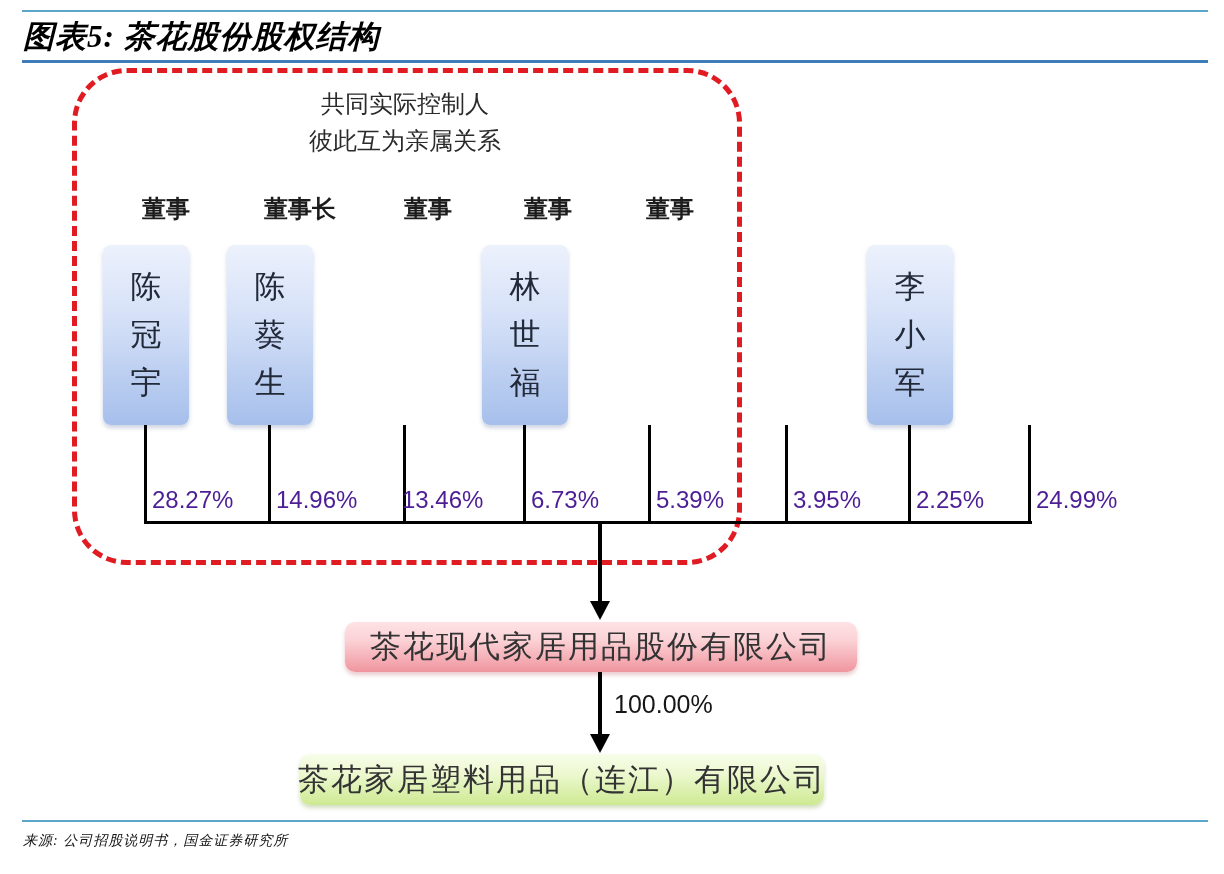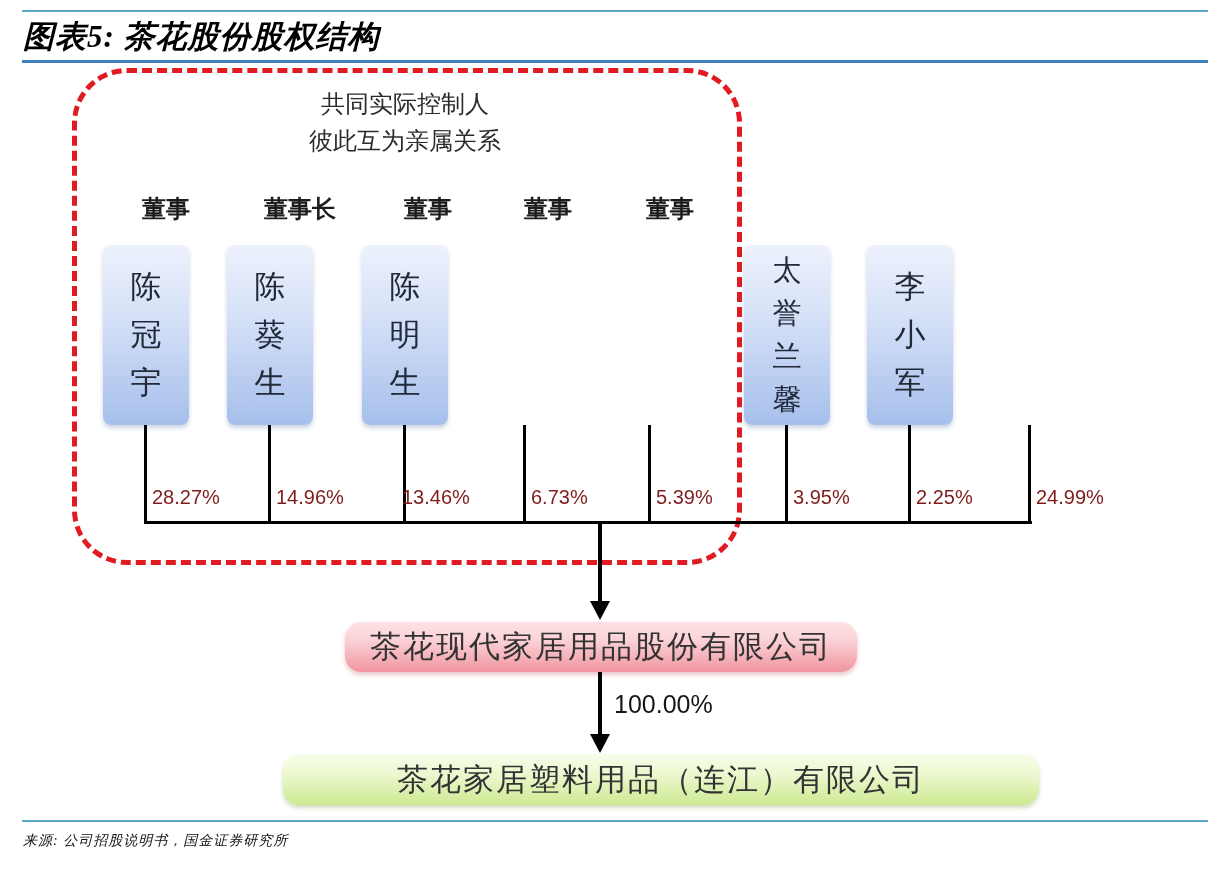--- a/index.html
+++ b/index.html
@@ -31,48 +31,48 @@
     display:flex;align-items:center;justify-content:center;text-align:center;
     box-shadow:0 3px 4px rgba(110,130,170,0.35);
   }
   .sbox.blue{background:linear-gradient(180deg,#ecf1fc 0%,#d7e2f8 38%,#a6bfeb 100%);}
   .sbox.orange{background:linear-gradient(180deg,#fdf1e1 0%,#fadfbd 40%,#f2ae6f 100%);box-shadow:0 3px 4px rgba(190,150,100,0.4);}
   .name{font-size:31px;line-height:48px;color:#222a39;width:34px;word-break:break-all;}
   .name.n4{font-size:29px;line-height:43px;width:32px;}
   .vline{position:absolute;top:425px;width:3px;height:97px;background:#000;}
   .pct{
     position:absolute;top:486px;font-family:"Liberation Sans","DejaVu Sans",sans-serif;
-    font-size:20px;color:#7f1d1d;white-space:nowrap;
+    font-size:24px;color:#4c1d95;white-space:nowrap;
   }
   #bus-line{position:absolute;left:144px;top:521px;width:888px;height:3px;background:#000;}
   .stem{position:absolute;width:4px;background:#000;}
   #stem-1{left:598px;top:521px;height:80px;}
   #stem-2{left:598px;top:672px;height:62px;}
   .arrowhead{
     position:absolute;width:0;height:0;
     border-left:10px solid transparent;border-right:10px solid transparent;
     border-top:19px solid #000;
   }
   #arrowhead-1{left:590px;top:601px;}
   #arrowhead-2{left:590px;top:734px;}
   #ownership-label{
     position:absolute;left:614px;top:690px;font-family:"Liberation Sans","DejaVu Sans",sans-serif;
     font-size:25px;color:#161616;
   }
   .company{
-    position:absolute;border-radius:16px;display:flex;align-items:center;justify-content:center;
+    position:absolute;border-radius:10px;display:flex;align-items:center;justify-content:center;
     font-size:31px;color:#333;letter-spacing:2px;white-space:nowrap;
   }
   #parent-company{
     left:345px;top:622px;width:512px;height:50px;
     background:linear-gradient(180deg,#fde2e5 0%,#fbd3d7 35%,#f0959f 100%);
     box-shadow:0 3px 4px rgba(200,120,130,0.4);
   }
   #subsidiary-company{
-    left:283px;top:754px;width:756px;height:51px;
+    left:300px;top:754px;width:524px;height:51px;
     background:linear-gradient(180deg,#f7fdea 0%,#ecf8cf 40%,#cde992 100%);
     box-shadow:0 3px 4px rgba(140,170,90,0.4);
   }
   #source-note{
     position:absolute;left:23px;top:832px;font-size:14px;font-style:italic;color:#111;
     letter-spacing:1px;white-space:nowrap;
   }
   
   .r1{left:106px;} .r2{left:228px;} .r3{left:368px;} .r4{left:488px;} .r5{left:610px;}
   .b1{left:103px;} .b2{left:227px;} .b3{left:362px;} .b4{left:482px;} .b5{left:607px;}
@@ -102,25 +102,22 @@
   <div class="role r3">董事</div>
   <div class="role r4">董事</div>
   <div class="role r5">董事</div>
 
   <div class="sbox blue b1">
     <div class="name">陈冠宇</div>
   </div>
   <div class="sbox blue b2">
     <div class="name">陈葵生</div>
   </div>
-  <div class="sbox blue b3">
-    <div class="name">陈明生</div>
-  </div>
-  <div class="sbox blue b6">
-    <div class="name n4">太誉兰馨</div>
+  <div class="sbox blue b4">
+    <div class="name">林世福</div>
   </div>
   <div class="sbox blue b7">
     <div class="name">李小军</div>
   </div>
 
   <div class="vline v1"></div>
   <div class="vline v2"></div>
   <div class="vline v3"></div>
   <div class="vline v4"></div>
   <div class="vline v5"></div>

